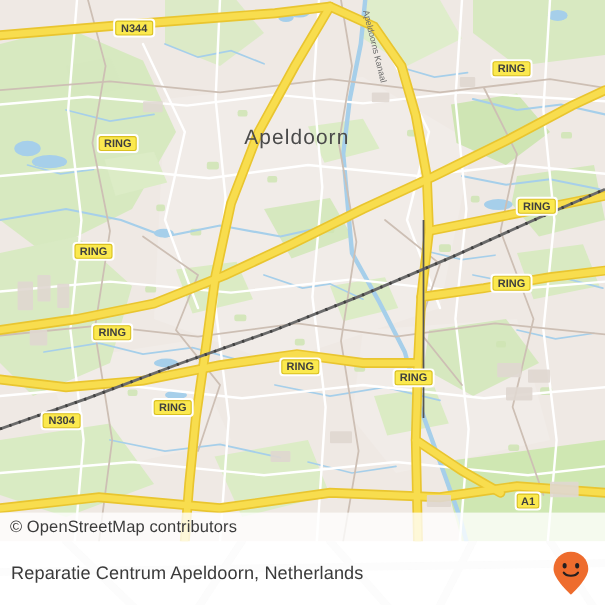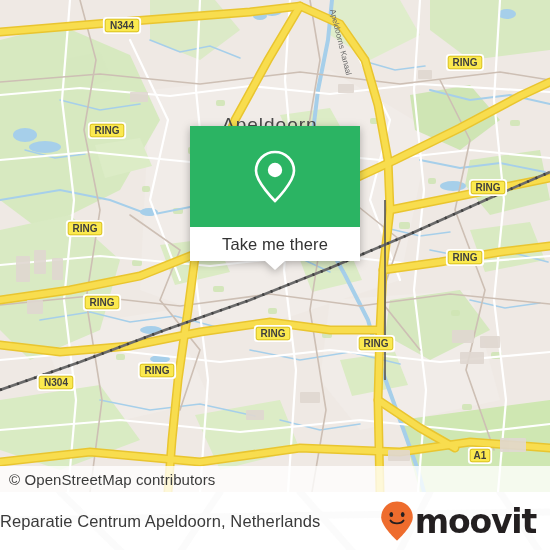--- a/index.html
+++ b/index.html
@@ -106,21 +106,21 @@
     overflow: hidden;
   }
   #footer-watermark {
     position: absolute;
     left: 0; top: -492px;
     opacity: 0.05;
     pointer-events: none;
   }
   #footer-title {
     position: relative;
-    margin-left: 0;
+    margin-left: 10px;
     font-size: 16.5px;
     color: #3a3a3a;
     font-family: "Liberation Sans", sans-serif;
     letter-spacing: 0.1px;
     z-index: 2;
   }
   #brand {
     position: absolute;
     right: 14px;
     top: 50%;
@@ -390,32 +390,20 @@
             <rect x="470.2" y="449.2" width="19.6" height="12.6" rx="1.8" fill="none" stroke="#d9c022" stroke-width="1"></rect>
             <text class="shield-text" x="480" y="458.8" text-anchor="middle">A1</text>
           </g>
         </g>
     </svg>
 
     <div id="attribution">
       <span>© OpenStreetMap contributors</span>
     </div>
 
-    <div id="popup">
-      <div id="popup-green">
-        <svg width="44" height="56" viewBox="0 0 44 56">
-          <path d="M22 3 C11.5 3 3 11.4 3 21.8 C3 33.2 22 52 22 52 C22 52 41 33.2 41 21.8 C41 11.4 32.5 3 22 3 Z" fill="none" stroke="#ffffff" stroke-width="2.6"></path>
-          <circle cx="22" cy="21" r="7.2" fill="#ffffff"></circle>
-        </svg>
-      </div>
-      <div id="popup-white">
-        <span id="popup-label">Take me there</span>
-        <div id="popup-tail"></div>
-      </div>
-    </div>
   </div>
 
   <div id="footer">
     <div id="footer-watermark">
       <svg width="550" height="550" viewBox="0 0 550 550" xmlns="http://www.w3.org/2000/svg">
         <g stroke="#b9b9b9" fill="none" stroke-width="7" stroke-linecap="round">
           <path d="M60 492 L130 560"></path>
           <path d="M220 492 L175 560"></path>
           <path d="M300 492 L360 560"></path>
           <path d="M430 492 L395 560"></path>
@@ -427,17 +415,16 @@
 
     <span id="footer-title">Reparatie Centrum Apeldoorn, Netherlands</span>
 
     <div id="brand">
       <svg width="34" height="42" viewBox="0 0 34 42">
         <path d="M17 1.5 C8.2 1.5 1.2 8.5 1.2 17.2 C1.2 26.5 17 40.5 17 40.5 C17 40.5 32.8 26.5 32.8 17.2 C32.8 8.5 25.8 1.5 17 1.5 Z" fill="#EE6C2D"></path>
         <ellipse cx="11.3" cy="14.4" rx="1.85" ry="2.5" fill="#231f20"></ellipse>
         <ellipse cx="22.7" cy="14.4" rx="1.85" ry="2.5" fill="#231f20"></ellipse>
         <path d="M10.5 20.6 C12.8 24.3 21.2 24.3 23.5 20.6" fill="none" stroke="#231f20" stroke-width="1.9" stroke-linecap="round"></path>
       </svg>
-      <span id="brand-word">moovit</span>
     </div>
   </div>
 
 </div>
 
 </body></html>

